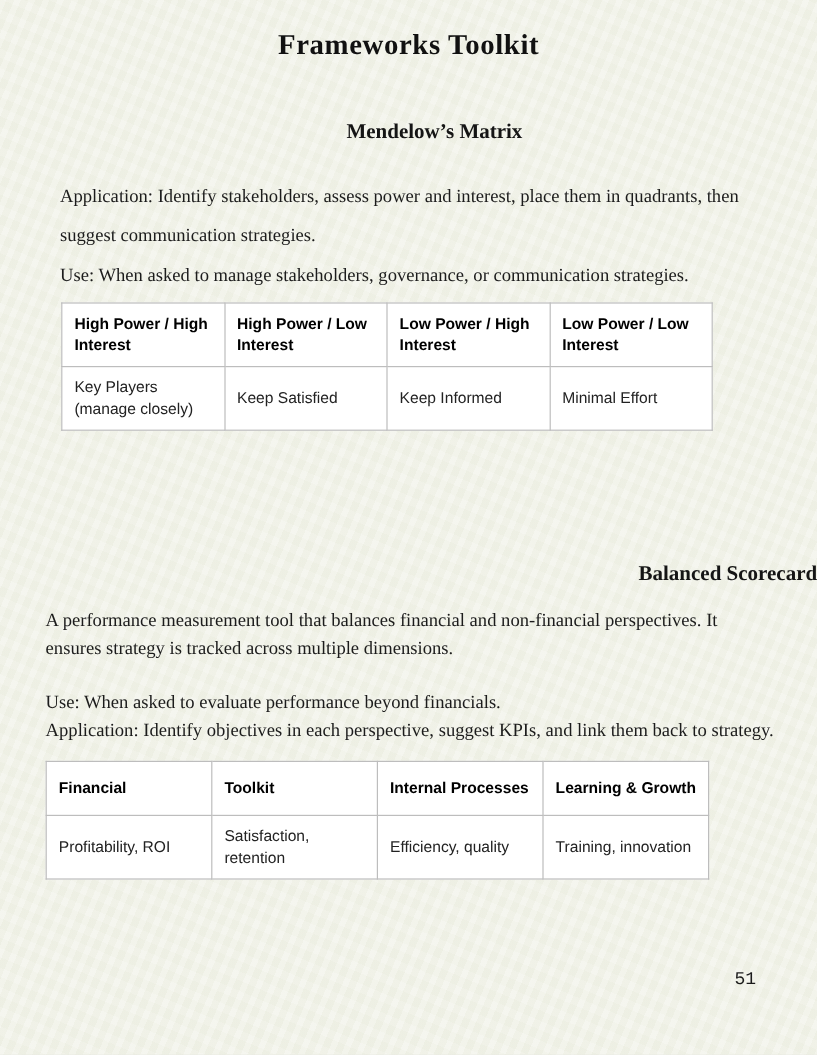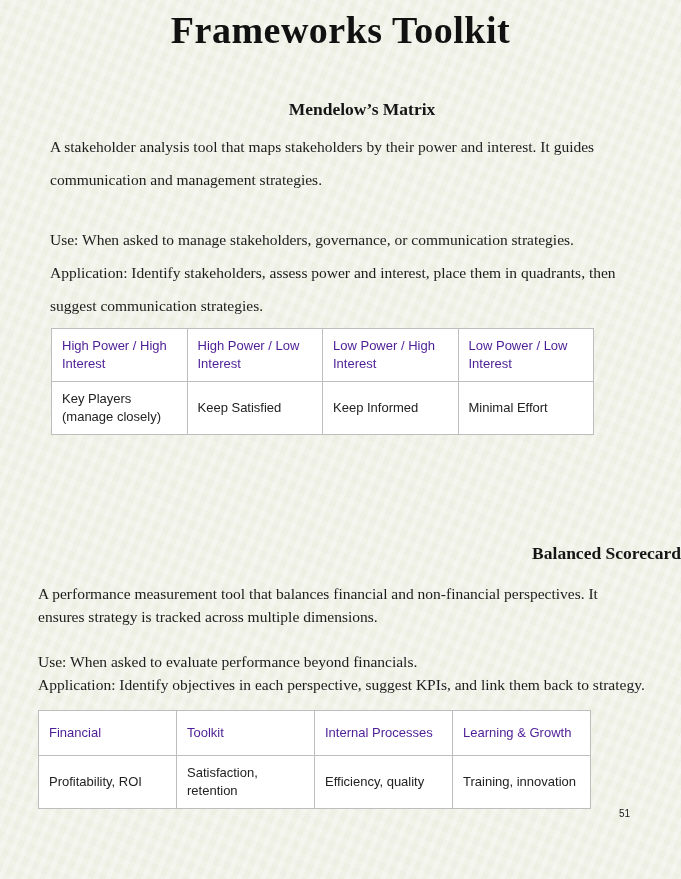--- a/index.html
+++ b/index.html
@@ -10,23 +10,23 @@
     margin:0 auto;
     background-color:#f1f2e8;
     background-image:
       repeating-linear-gradient(113deg, rgba(255,255,255,0.20) 0 5px, rgba(231,234,219,0.20) 5px 11px),
       repeating-linear-gradient(23deg, rgba(255,255,255,0.12) 0 7px, rgba(228,231,215,0.12) 7px 15px);
     font-family:"Liberation Serif", serif;
     color:#1c1c1c;
     overflow:hidden;
   }
   .doc-title {
-    padding-top:8px;
+    padding-top:25px;
     text-align:center;
-    font-size:38px;
+    font-size:24px;
     font-weight:700;
     letter-spacing:0.5px;
     color:#111;
   }
   .section-heading {
     text-align:center;
     font-size:17.5px;
     font-weight:700;
     color:#151515;
     padding-left:43px;
@@ -70,43 +70,42 @@
   .table-mendelow { margin:6px 0 0 51px; width:543px; }
   .table-balanced { margin:14px 0 0 38px; width:553px; }
   table.framework-table th, table.framework-table td {
     border:1px solid #bdbdbd;
     padding:8px 10px;
     text-align:left;
     vertical-align:middle;
     line-height:18px;
     height:45px;
   }
-  table.framework-table th { font-weight:400; color:#4c1d95; }
+  table.framework-table th { font-weight:700; color:#000000; }
 
   .page-number {
     position:absolute;
     top:808px; right:51px;
-    font-family:Liberation Sans, sans-serif;
-    font-size:10px;
+    font-family:Liberation Mono, monospace;
+    font-size:15px;
     color:#1a1a1a;
   }
 </style>
 </head>
 <body>
 
 <div class="page">
 
   <h1 class="doc-title">Frameworks Toolkit</h1>
 
   <div>
     <h2 class="section-heading heading-mendelow">Mendelow’s Matrix</h2>
-    <p class="s1-desc">A stakeholder analysis tool that maps stakeholders by their power and interest. It guides communication and management strategies.</p>
     <div class="s1-usage">
+      <p>Application: Identify stakeholders, assess power and interest, place them in quadrants, then suggest communication strategies.</p>
       <p>Use: When asked to manage stakeholders, governance, or communication strategies.</p>
-      <p>Application: Identify stakeholders, assess power and interest, place them in quadrants, then suggest communication strategies.</p>
     </div>
     <table class="framework-table table-mendelow">
       <thead>
         <tr>
           <th>High Power / High Interest</th>
           <th>High Power / Low Interest</th>
           <th>Low Power / High Interest</th>
           <th>Low Power / Low Interest</th>
         </tr>
       </thead>

